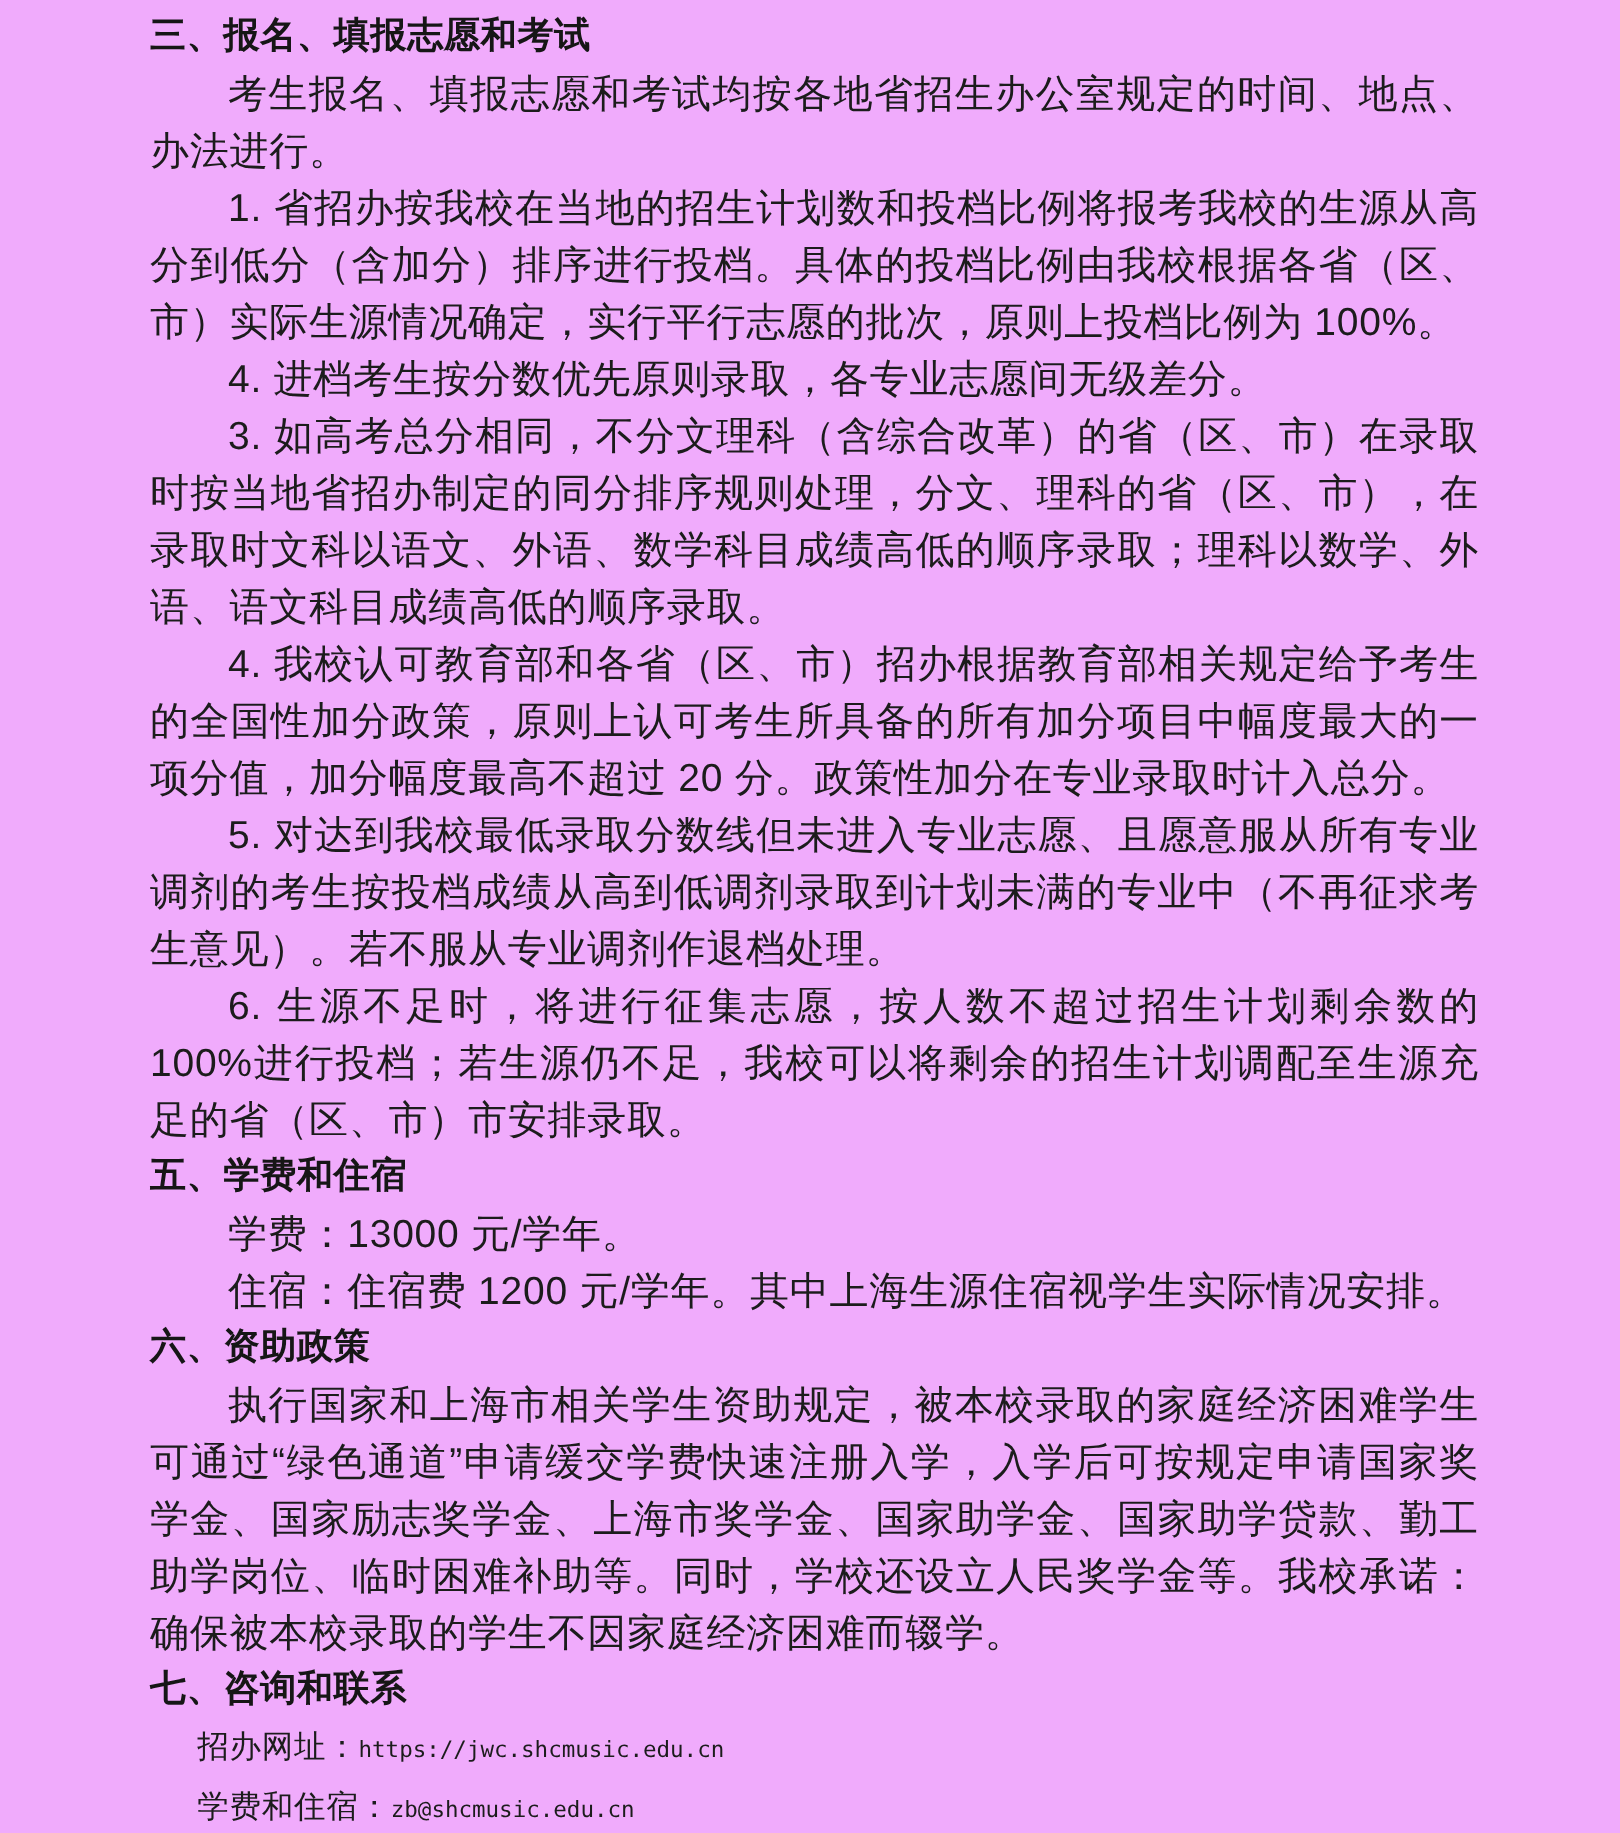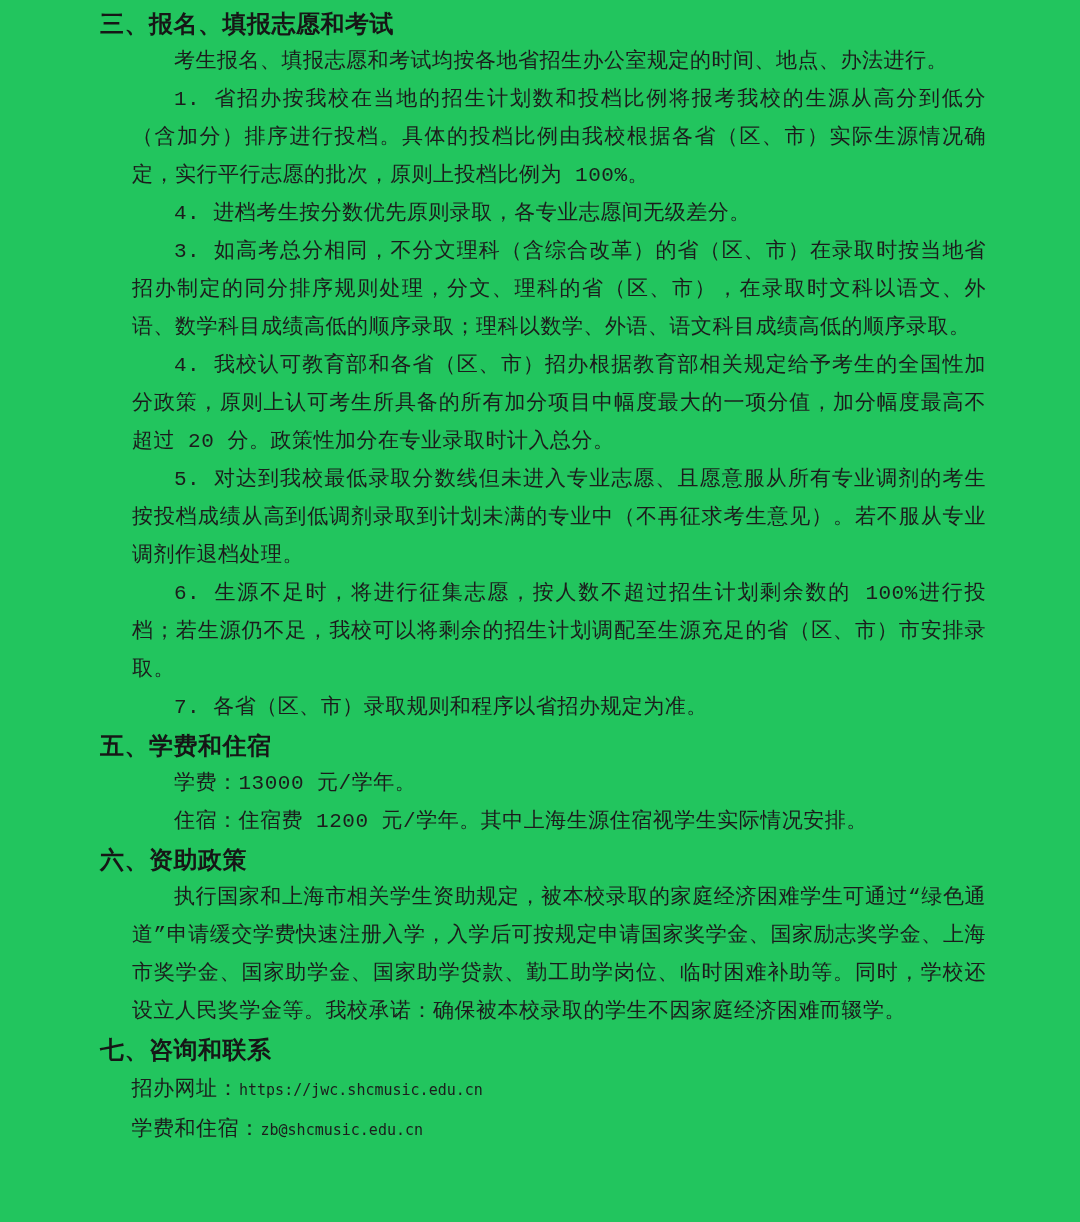--- a/index.html
+++ b/index.html
@@ -7,39 +7,38 @@
     background: #ffffff;
     width: 1080px;
     height: 1222px;
     overflow: hidden;
   }
   .page {
     width: 1080px;
     height: 1222px;
     padding: 5px 94px 0 100px;
     color: #1c1c1c;
-    background: #22c55e;
+    background: #f0abfc;
   }
   .h {
     font-family: "Liberation Sans", "DejaVu Sans", sans-serif;
     font-weight: 700;
     font-size: 24px;
     line-height: 38px;
     color: #161616;
     letter-spacing: 0.5px;
   }
   .p {
-    font-family: Liberation Mono, monospace;
-    font-size: 21px;
+    font-family: Liberation Sans, sans-serif;
+    font-size: 26px;
     line-height: 38px;
     text-align: justify;
     text-indent: 2em;
     letter-spacing: 0.5px;
     color: #1c1c1c;
-    margin-left: 32px;
   }
   .contact {
     font-family: "Liberation Serif", "DejaVu Serif", serif;
     font-size: 21px;
     line-height: 38px;
     text-indent: 1.5em;
     letter-spacing: 0.5px;
     color: #1c1c1c;
     white-space: nowrap;
   }
@@ -56,21 +55,20 @@
 
   <h2 class="h">三、报名、填报志愿和考试</h2>
   <p class="p">考生报名、填报志愿和考试均按各地省招生办公室规定的时间、地点、办法进行。</p>
 
   <p class="p">1. 省招办按我校在当地的招生计划数和投档比例将报考我校的生源从高分到低分（含加分）排序进行投档。具体的投档比例由我校根据各省（区、市）实际生源情况确定，实行平行志愿的批次，原则上投档比例为 100%。</p>
   <p class="p">4. 进档考生按分数优先原则录取，各专业志愿间无级差分。</p>
   <p class="p">3. 如高考总分相同，不分文理科（含综合改革）的省（区、市）在录取时按当地省招办制定的同分排序规则处理，分文、理科的省（区、市），在录取时文科以语文、外语、数学科目成绩高低的顺序录取；理科以数学、外语、语文科目成绩高低的顺序录取。</p>
   <p class="p">4. 我校认可教育部和各省（区、市）招办根据教育部相关规定给予考生的全国性加分政策，原则上认可考生所具备的所有加分项目中幅度最大的一项分值，加分幅度最高不超过 20 分。政策性加分在专业录取时计入总分。</p>
   <p class="p">5. 对达到我校最低录取分数线但未进入专业志愿、且愿意服从所有专业调剂的考生按投档成绩从高到低调剂录取到计划未满的专业中（不再征求考生意见）。若不服从专业调剂作退档处理。</p>
   <p class="p">6. 生源不足时，将进行征集志愿，按人数不超过招生计划剩余数的 100%进行投档；若生源仍不足，我校可以将剩余的招生计划调配至生源充足的省（区、市）市安排录取。</p>
-  <p class="p">7. 各省（区、市）录取规则和程序以省招办规定为准。</p>
 
   <h2 class="h">五、学费和住宿</h2>
   <p class="p">学费：13000 元/学年。</p>
   <p class="p">住宿：住宿费 1200 元/学年。其中上海生源住宿视学生实际情况安排。</p>
 
   <h2 class="h">六、资助政策</h2>
   <p class="p">执行国家和上海市相关学生资助规定，被本校录取的家庭经济困难学生可通过“绿色通道”申请缓交学费快速注册入学，入学后可按规定申请国家奖学金、国家励志奖学金、上海市奖学金、国家助学金、国家助学贷款、勤工助学岗位、临时困难补助等。同时，学校还设立人民奖学金等。我校承诺：确保被本校录取的学生不因家庭经济困难而辍学。</p>
 
   <h2 class="h">七、咨询和联系</h2>
 

